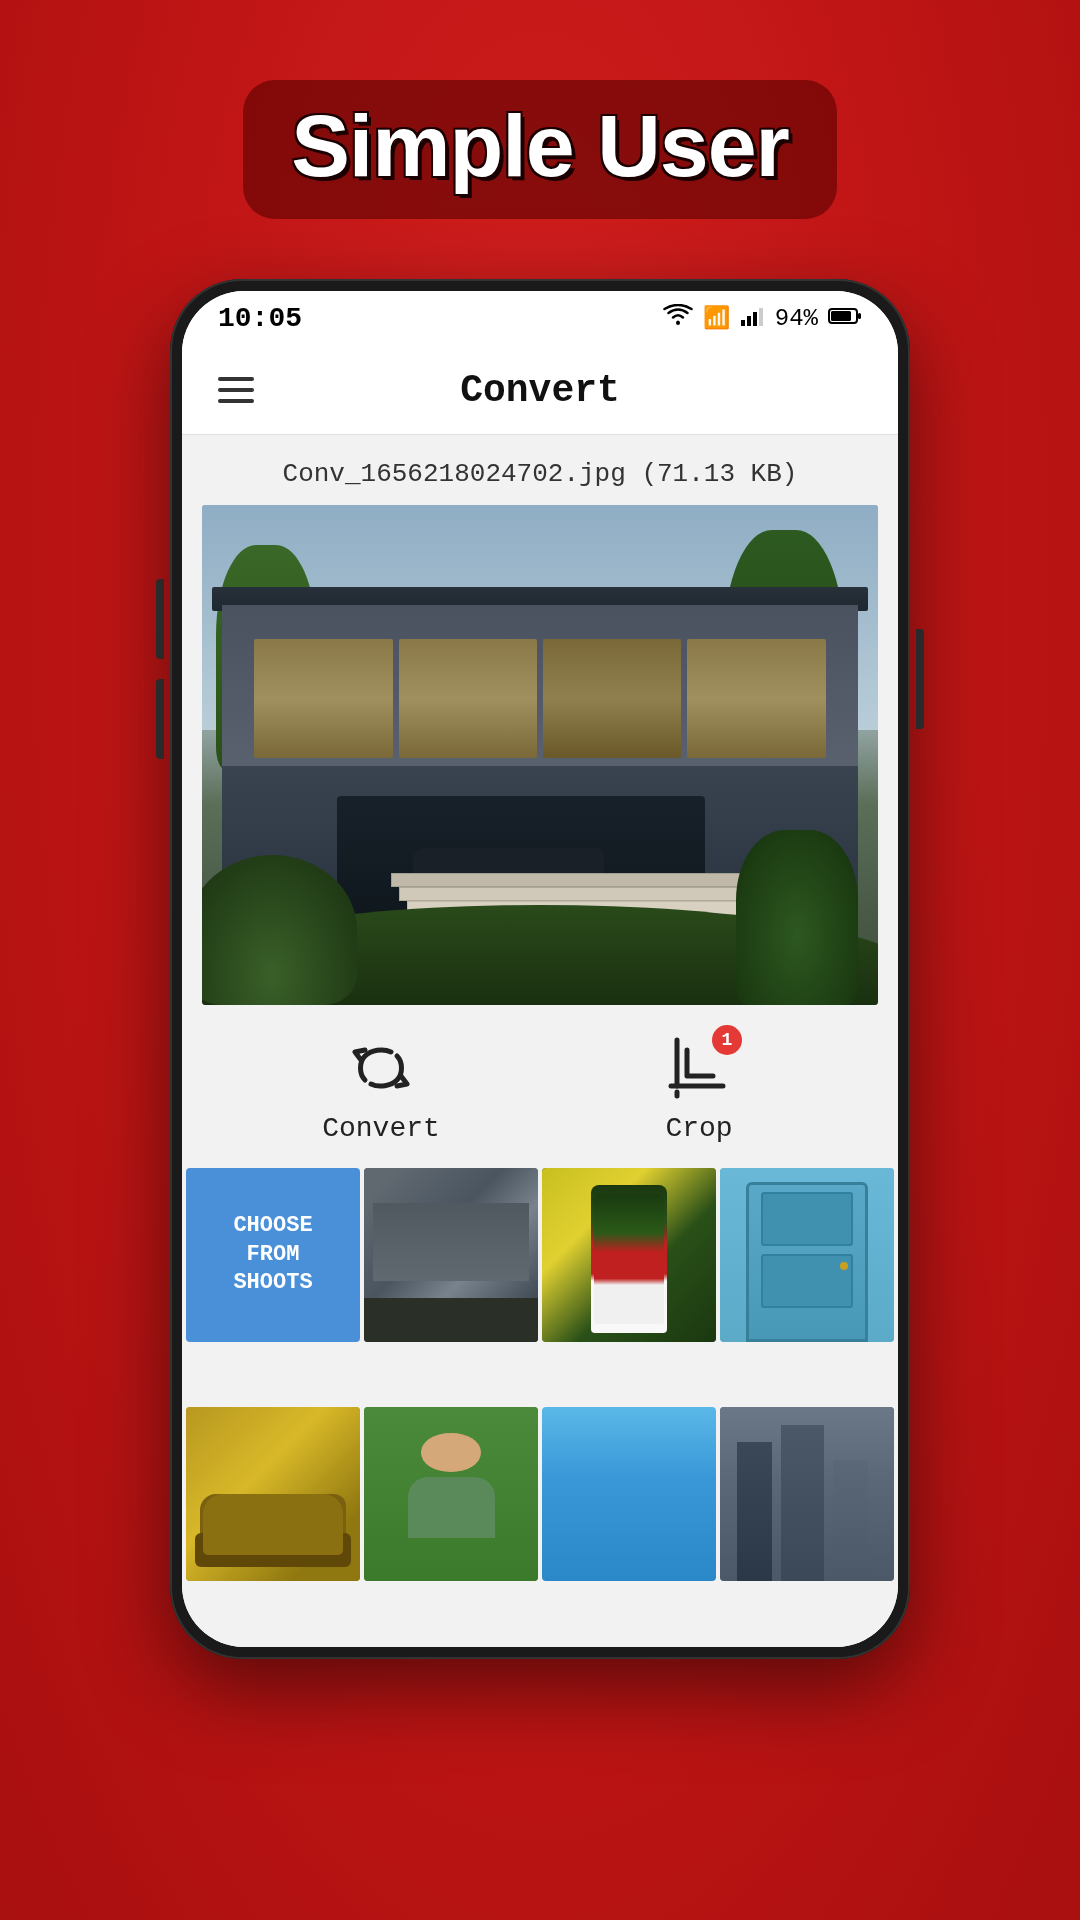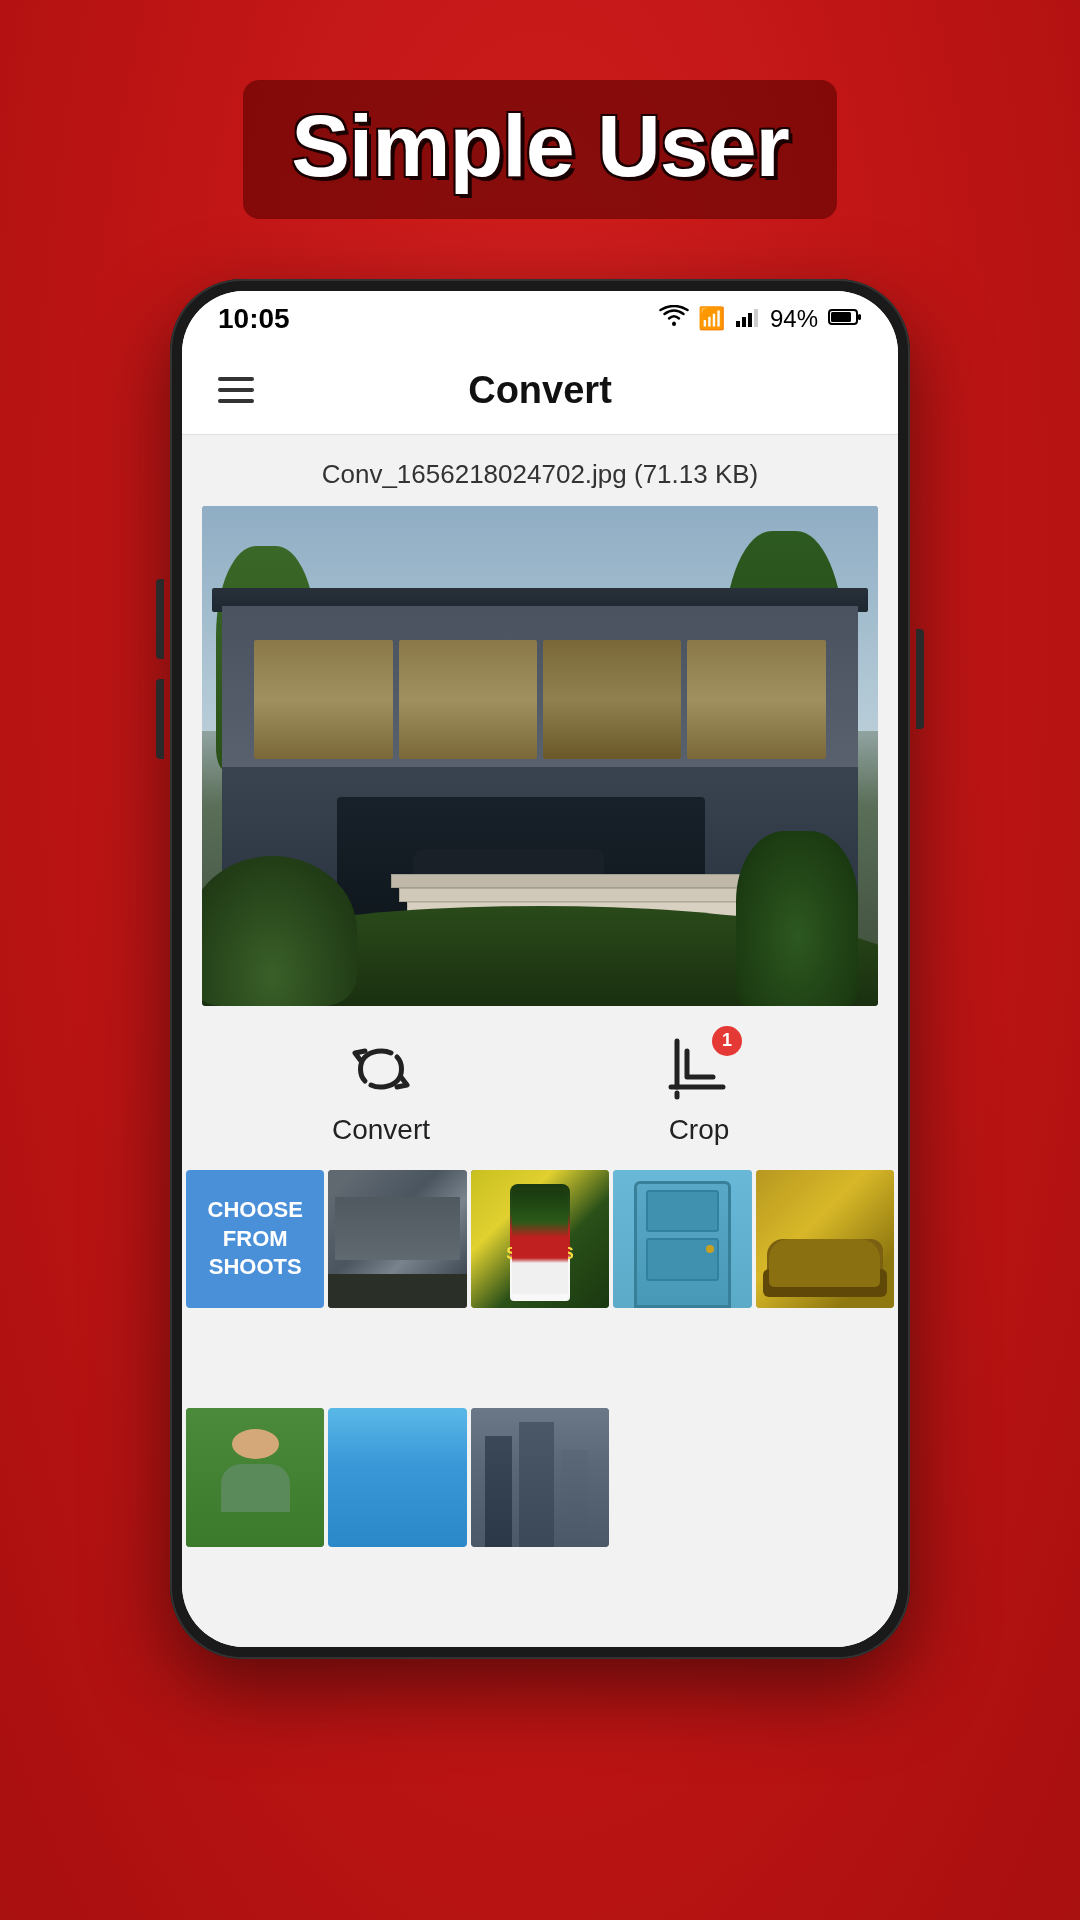--- a/index.html
+++ b/index.html
@@ -27,21 +27,21 @@
 
     .headline-container {
       position: relative;
       z-index: 2;
       margin-top: 80px;
       text-align: center;
     }
 
     .headline-bg {
       background-color: rgba(80, 0, 0, 0.55);
-      border-radius: 16px;
+      border-radius: 32px;
       padding: 18px 48px 24px;
       display: inline-block;
     }
 
     .headline-text {
       font-size: 88px;
       font-weight: 900;
       color: white;
       line-height: 1.1;
       text-shadow: 4px 4px 0 #1a0000, -2px -2px 0 #1a0000, 2px -2px 0 #1a0000, -2px 2px 0 #1a0000;
@@ -52,20 +52,21 @@
     .phone-mockup {
       position: relative;
       z-index: 2;
       margin-top: 60px;
       width: 740px;
       height: 1380px;
       background: #1a1a1a;
       border-radius: 72px;
       padding: 12px;
       box-shadow: 0 30px 80px rgba(0,0,0,0.5), inset 0 0 0 2px #333;
+      font-family: Liberation Mono, monospace;
     }
 
     .phone-inner {
       width: 100%;
       height: 100%;
       background: #f2f2f2;
       border-radius: 62px;
       overflow: hidden;
       display: flex;
       flex-direction: column;
@@ -220,21 +221,21 @@
 
     
     .icon-svg {
       width: 64px;
       height: 64px;
     }
 
     
     .gallery-grid {
       display: grid;
-      grid-template-columns: repeat(5, 1fr);
+      grid-template-columns: repeat(4, 1fr);
       gap: 4px;
       padding: 4px;
       flex: 1;
       overflow: hidden;
     }
 
     .gallery-item {
       aspect-ratio: 1;
       border-radius: 4px;
       overflow: hidden;

